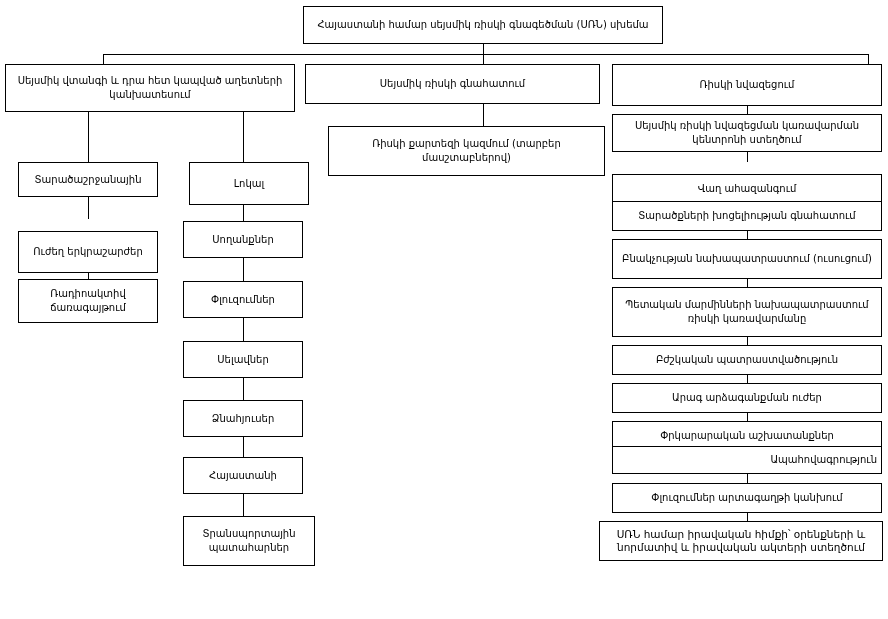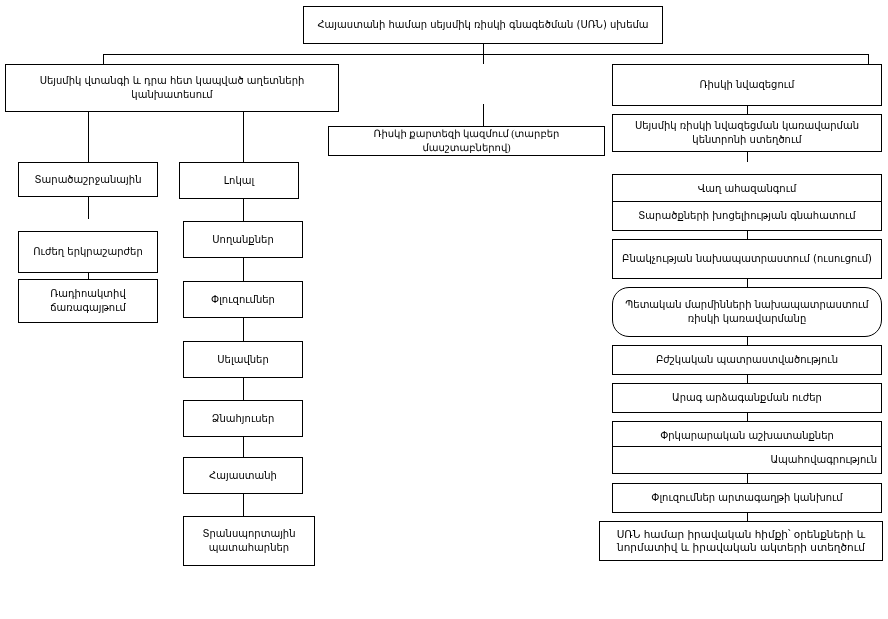--- a/index.html
+++ b/index.html
@@ -55,42 +55,42 @@
   </div>
 
   <div class="edge v" style="left:483px; top:44px; height:10px;"></div>
 
   <div class="edge h" style="left:103px; top:54px; width:765px;"></div>
 
   <div class="edge v" style="left:103px; top:54px; height:10px;"></div>
   <div class="edge v" style="left:483px; top:54px; height:10px;"></div>
   <div class="edge v" style="left:868px; top:54px; height:10px;"></div>
 
-  <div class="node" style="left:5px; top:64px; width:334px; height:48px;">
+  <div class="node" style="left:5px; top:64px; width:290px; height:48px;">
     <span>Սեյսմիկ վտանգի և դրա հետ կապված աղետների կանխատեսում</span>
   </div>
 
   <div class="edge v" style="left:88px; top:112px; height:50px;"></div>
   <div class="edge v" style="left:243px; top:112px; height:50px;"></div>
 
   <div class="node" style="left:18px; top:162px; width:140px; height:35px;">
     <span>Տարածաշրջանային</span>
   </div>
   <div class="edge v" style="left:88px; top:197px; height:22px;"></div>
 
   <div class="node" style="left:18px; top:219px; width:140px; height:42px;margin-top:12px;">
     <span>Ուժեղ երկրաշարժեր</span>
   </div>
   <div class="edge v" style="left:88px; top:261px; height:18px;"></div>
 
   <div class="node" style="left:18px; top:279px; width:140px; height:44px;">
     <span>Ռադիոակտիվ ճառագայթում</span>
   </div>
 
-  <div class="node" style="left:179px; top:162px; width:120px; height:37px;justify-content:flex-end;">
+  <div class="node" style="left:189px; top:162px; width:120px; height:43px;justify-content:flex-end;">
     <span>Լոկալ</span>
   </div>
   <div class="edge v" style="left:243px; top:197px; height:24px;"></div>
 
   <div class="node" style="left:183px; top:221px; width:120px; height:37px;">
     <span>Սողանքներ</span>
   </div>
   <div class="edge v" style="left:243px; top:258px; height:23px;"></div>
 
   <div class="node" style="left:183px; top:281px; width:120px; height:37px;">
@@ -110,23 +110,26 @@
 
   <div class="node" style="left:183px; top:457px; width:120px; height:37px;">
     <span>Հայաստանի</span>
   </div>
   <div class="edge v" style="left:243px; top:494px; height:22px;"></div>
 
   <div class="node" style="left:183px; top:516px; width:132px; height:50px;">
     <span>Տրանսպորտային պատահարներ</span>
   </div>
 
+  <div class="node" style="left:305px; top:64px; width:295px; height:40px;">
+    <span>Սեյսմիկ ռիսկի գնահատում</span>
+  </div>
   <div class="edge v" style="left:483px; top:104px; height:22px;"></div>
 
-  <div class="node" style="left:328px; top:126px; width:277px; height:30px;font-family:Liberation Serif, serif;">
+  <div class="node" style="left:328px; top:126px; width:277px; height:50px;">
     <span>Ռիսկի քարտեզի կազմում (տարբեր մասշտաբներով)</span>
   </div>
 
   <div class="node" style="left:612px; top:64px; width:270px; height:42px;">
     <span>Ռիսկի նվազեցում</span>
   </div>
   <div class="edge v" style="left:747px; top:106px; height:8px;"></div>
 
   <div class="node" style="left:612px; top:114px; width:270px; height:38px;">
     <span>Սեյսմիկ ռիսկի նվազեցման կառավարման կենտրոնի ստեղծում</span>
@@ -141,21 +144,21 @@
   <div class="node" style="left:612px; top:201px; width:270px; height:30px;">
     <span>Տարածքների խոցելիության գնահատում</span>
   </div>
   <div class="edge v" style="left:747px; top:231px; height:8px;"></div>
 
   <div class="node" style="left:612px; top:239px; width:270px; height:40px;">
     <span>Բնակչության նախապատրաստում (ուսուցում)</span>
   </div>
   <div class="edge v" style="left:747px; top:279px; height:8px;"></div>
 
-  <div class="node" style="left:612px; top:287px; width:270px; height:50px;border-radius:17px;">
+  <div class="node" style="left:612px; top:287px; width:270px; height:50px;">
     <span>Պետական մարմինների նախապատրաստում ռիսկի կառավարմանը</span>
   </div>
   <div class="edge v" style="left:747px; top:337px; height:8px;"></div>
 
   <div class="node" style="left:612px; top:345px; width:270px; height:30px;">
     <span>Բժշկական պատրաստվածություն</span>
   </div>
   <div class="edge v" style="left:747px; top:375px; height:8px;"></div>
 
   <div class="node" style="left:612px; top:383px; width:270px; height:30px;">

